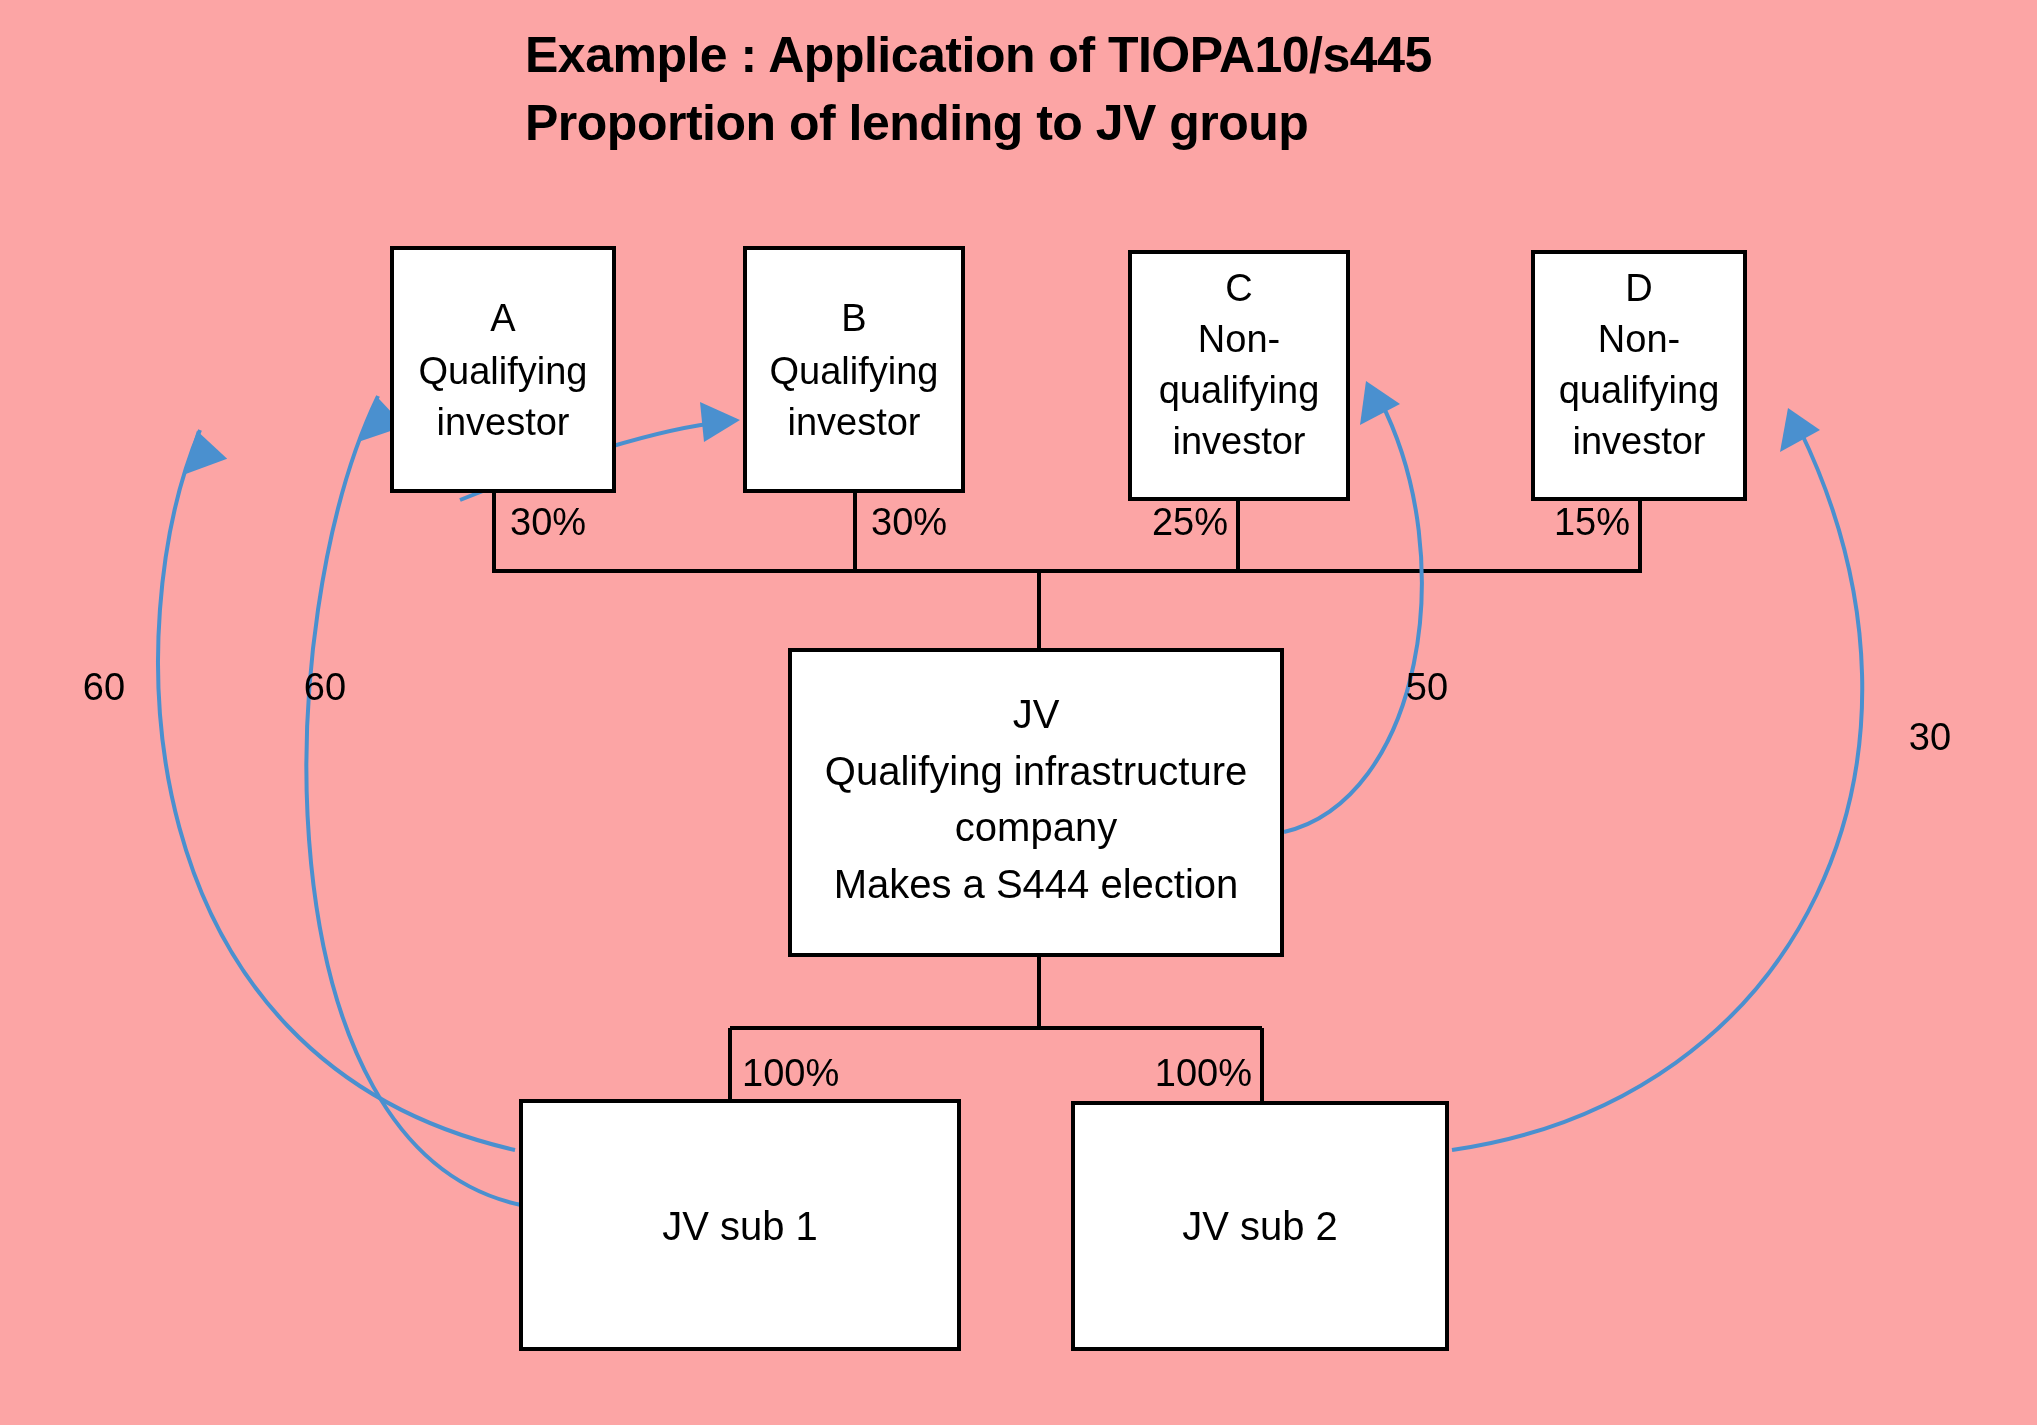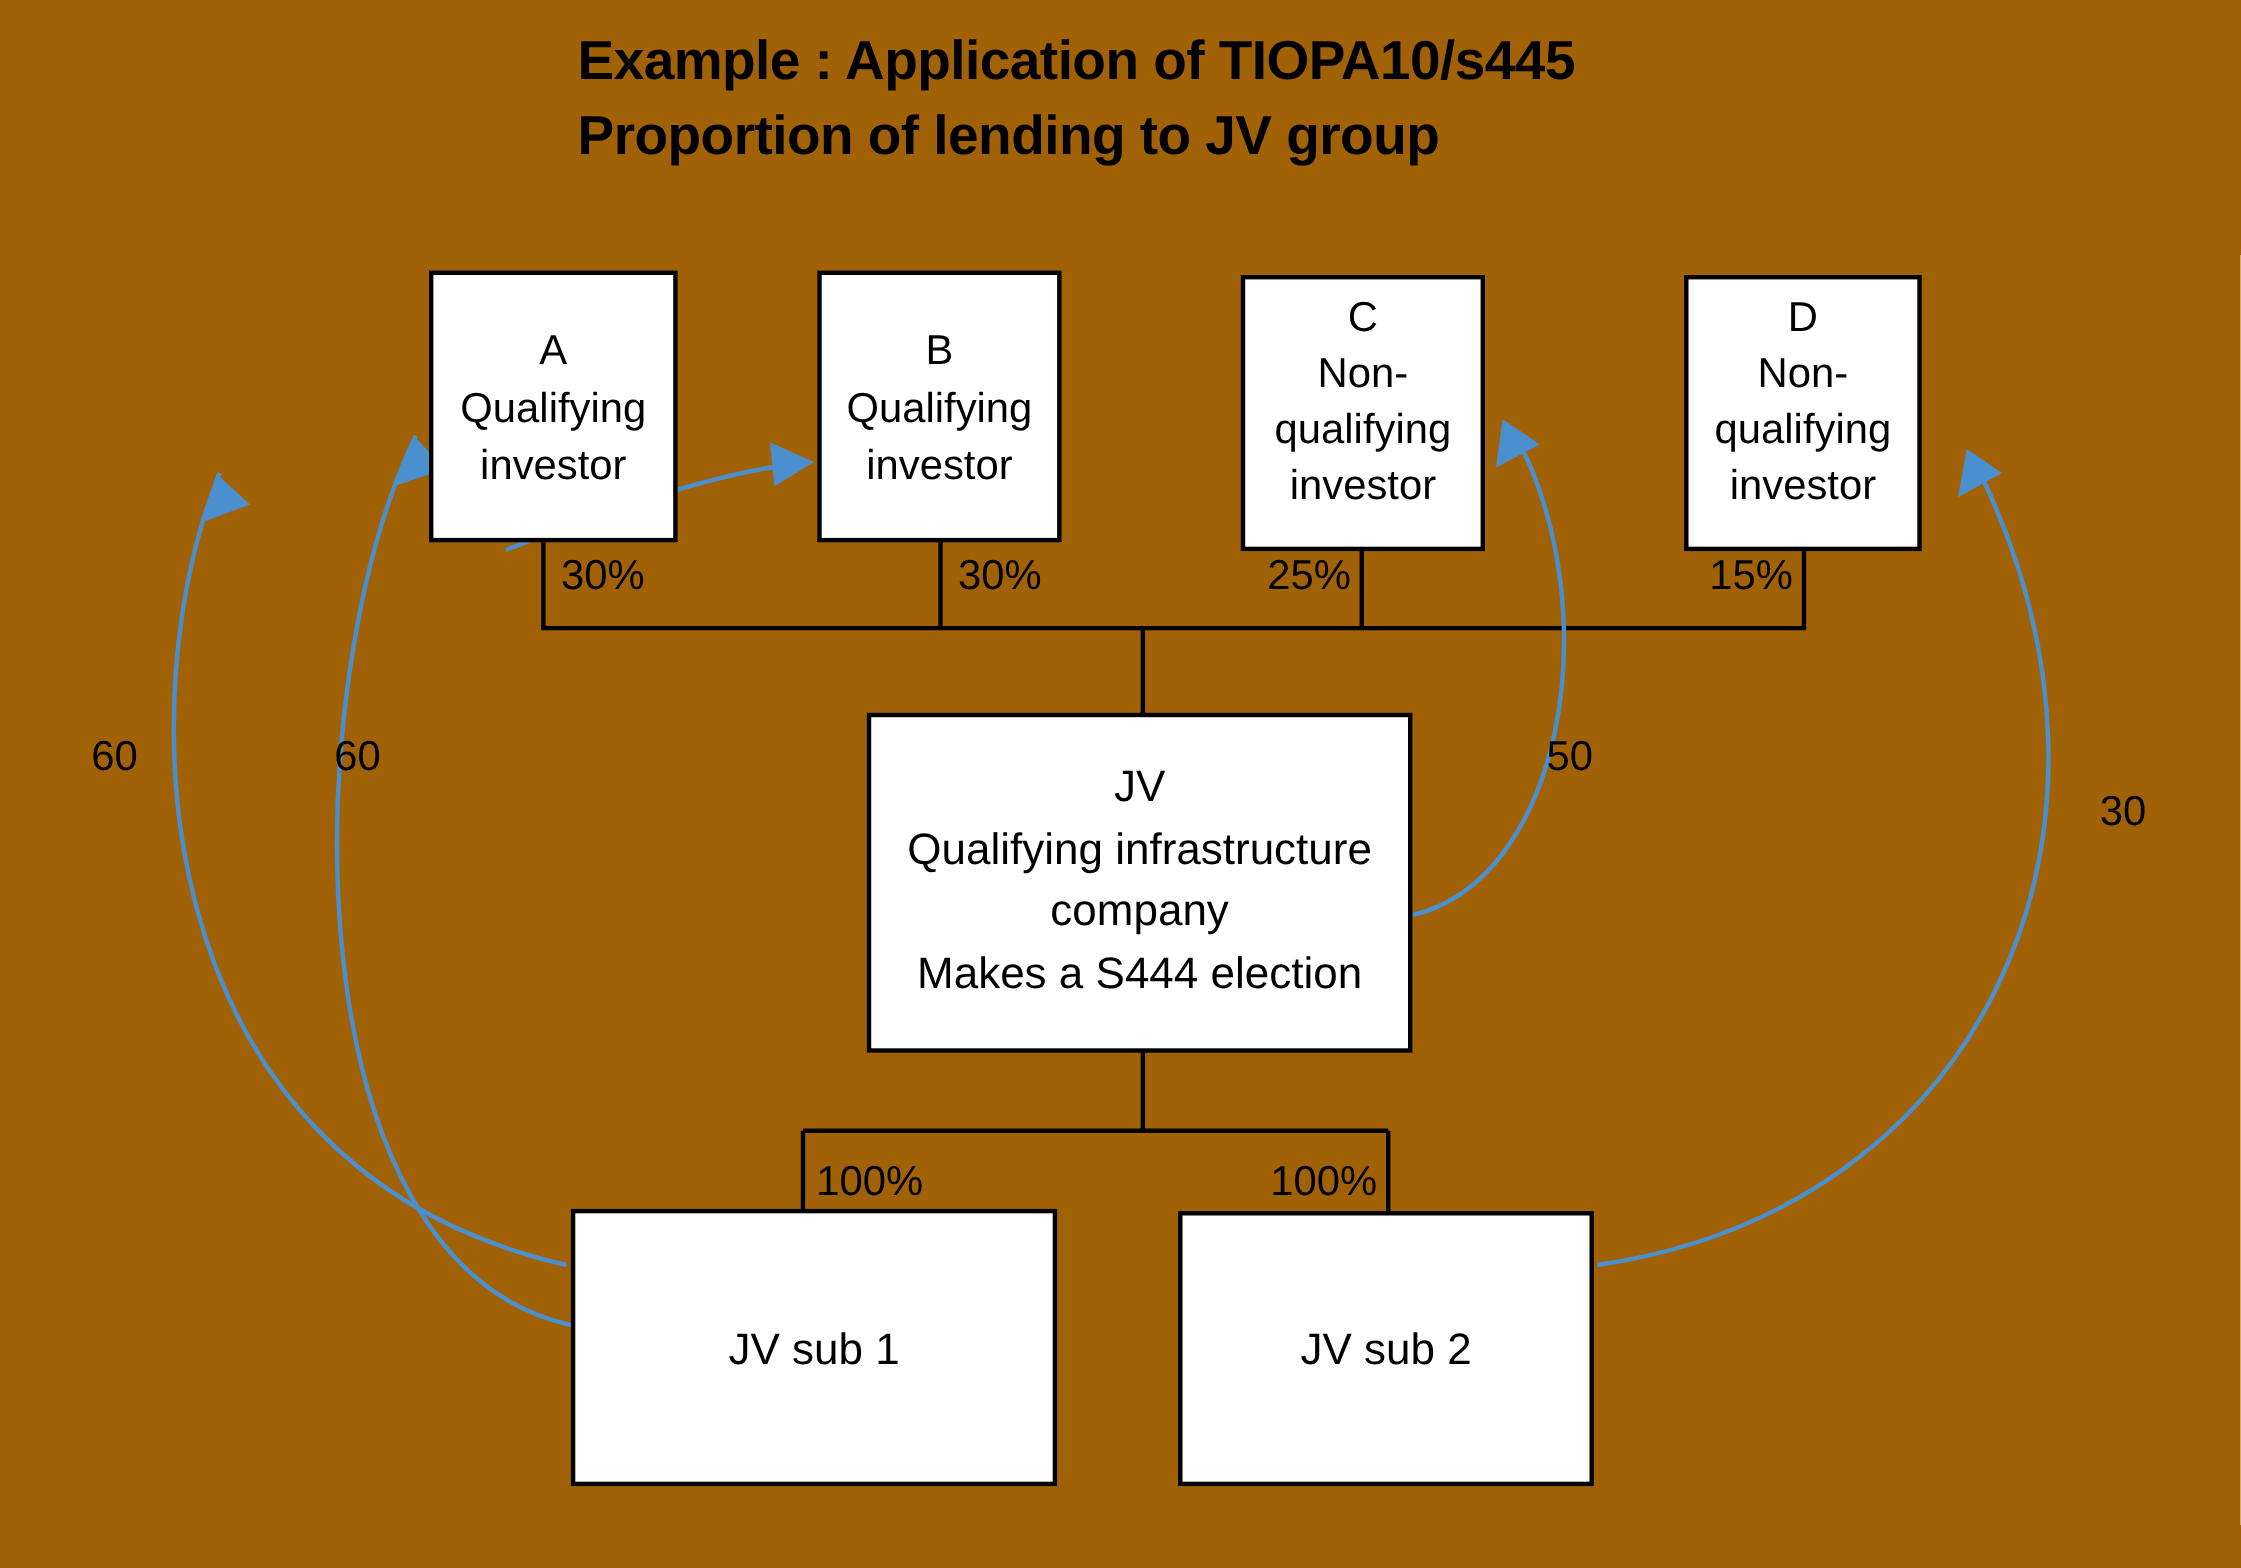--- a/index.html
+++ b/index.html
@@ -7,21 +7,21 @@
     padding: 0;
     background: #ffffff;
   }
   body {
     font-family: "Liberation Sans", sans-serif;
   }
   #stage {
     position: relative;
     width: 2037px;
     height: 1425px;
-    background: #a16207;
+    background: #fca5a5;
     overflow: hidden;
   }
   #diagram {
     position: absolute;
     left: 0;
     top: 0;
     width: 2037px;
     height: 1425px;
   }
   .title-line {

